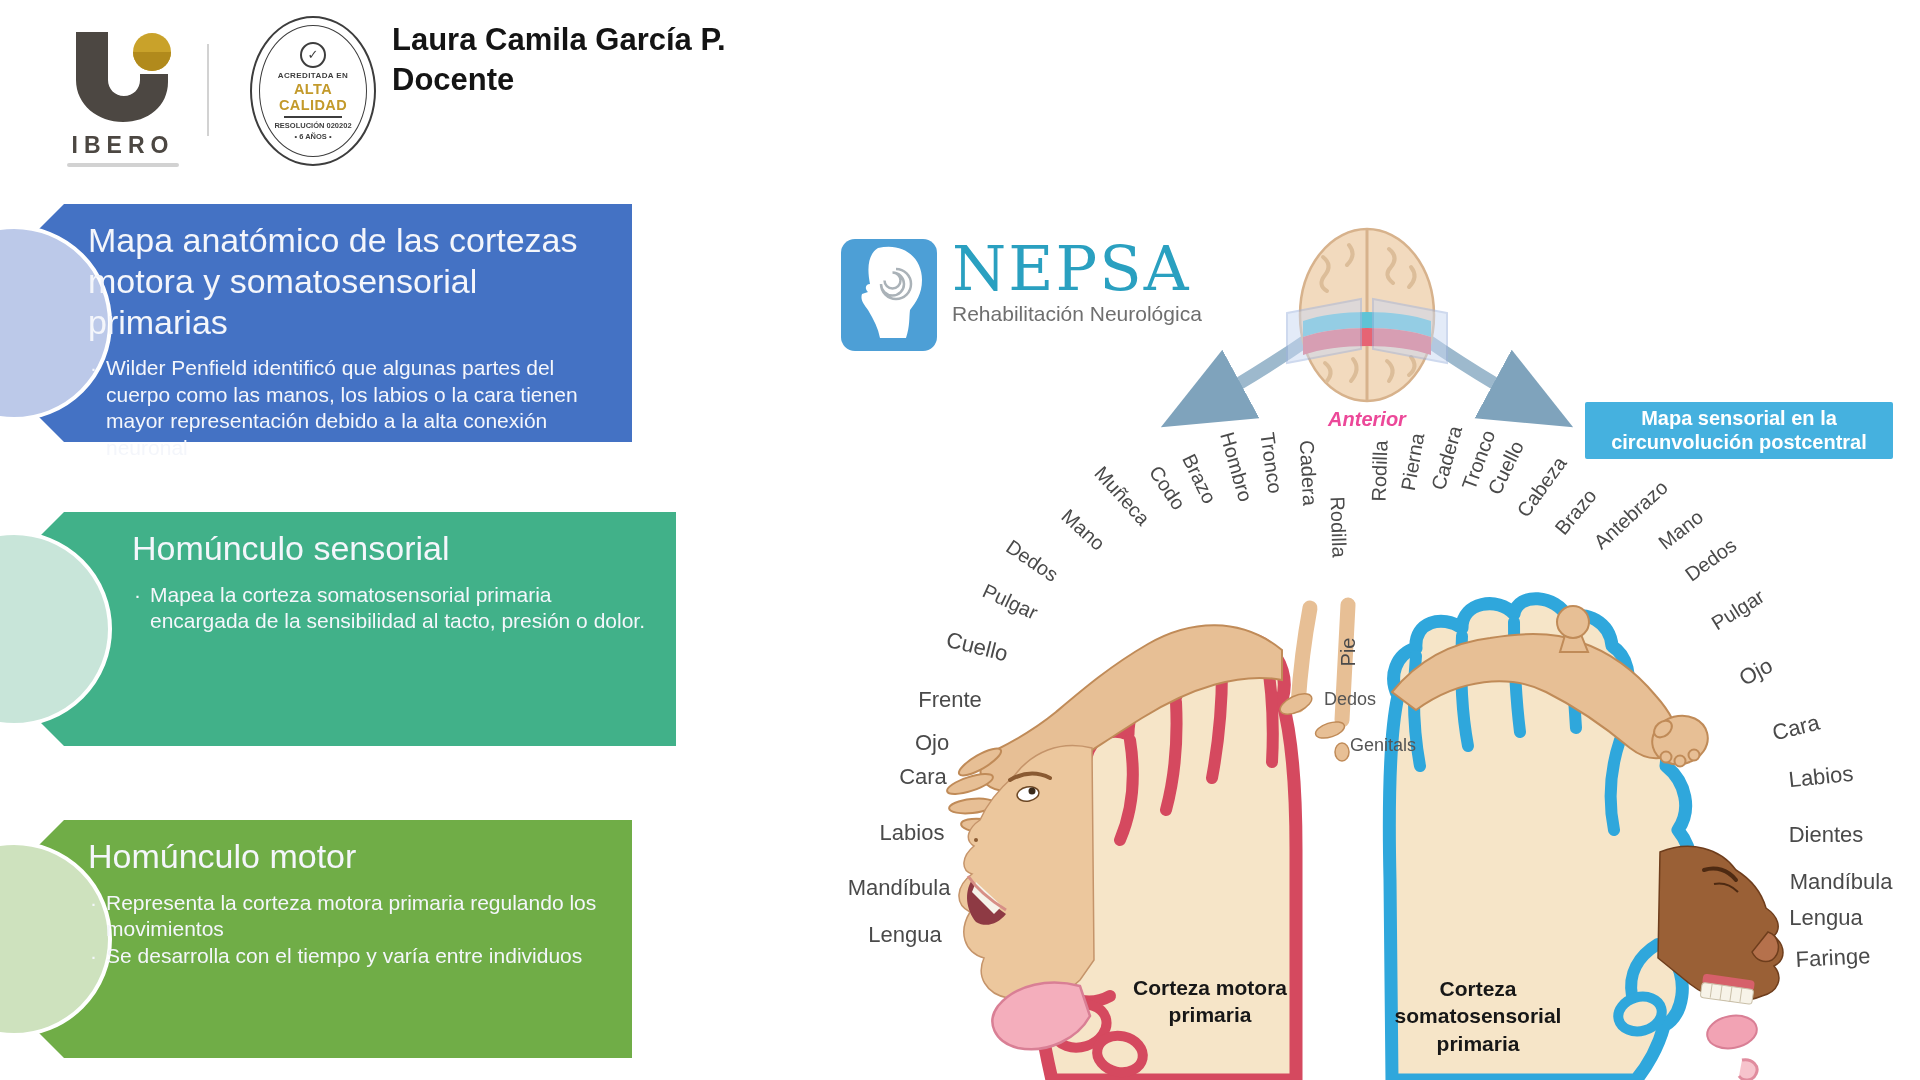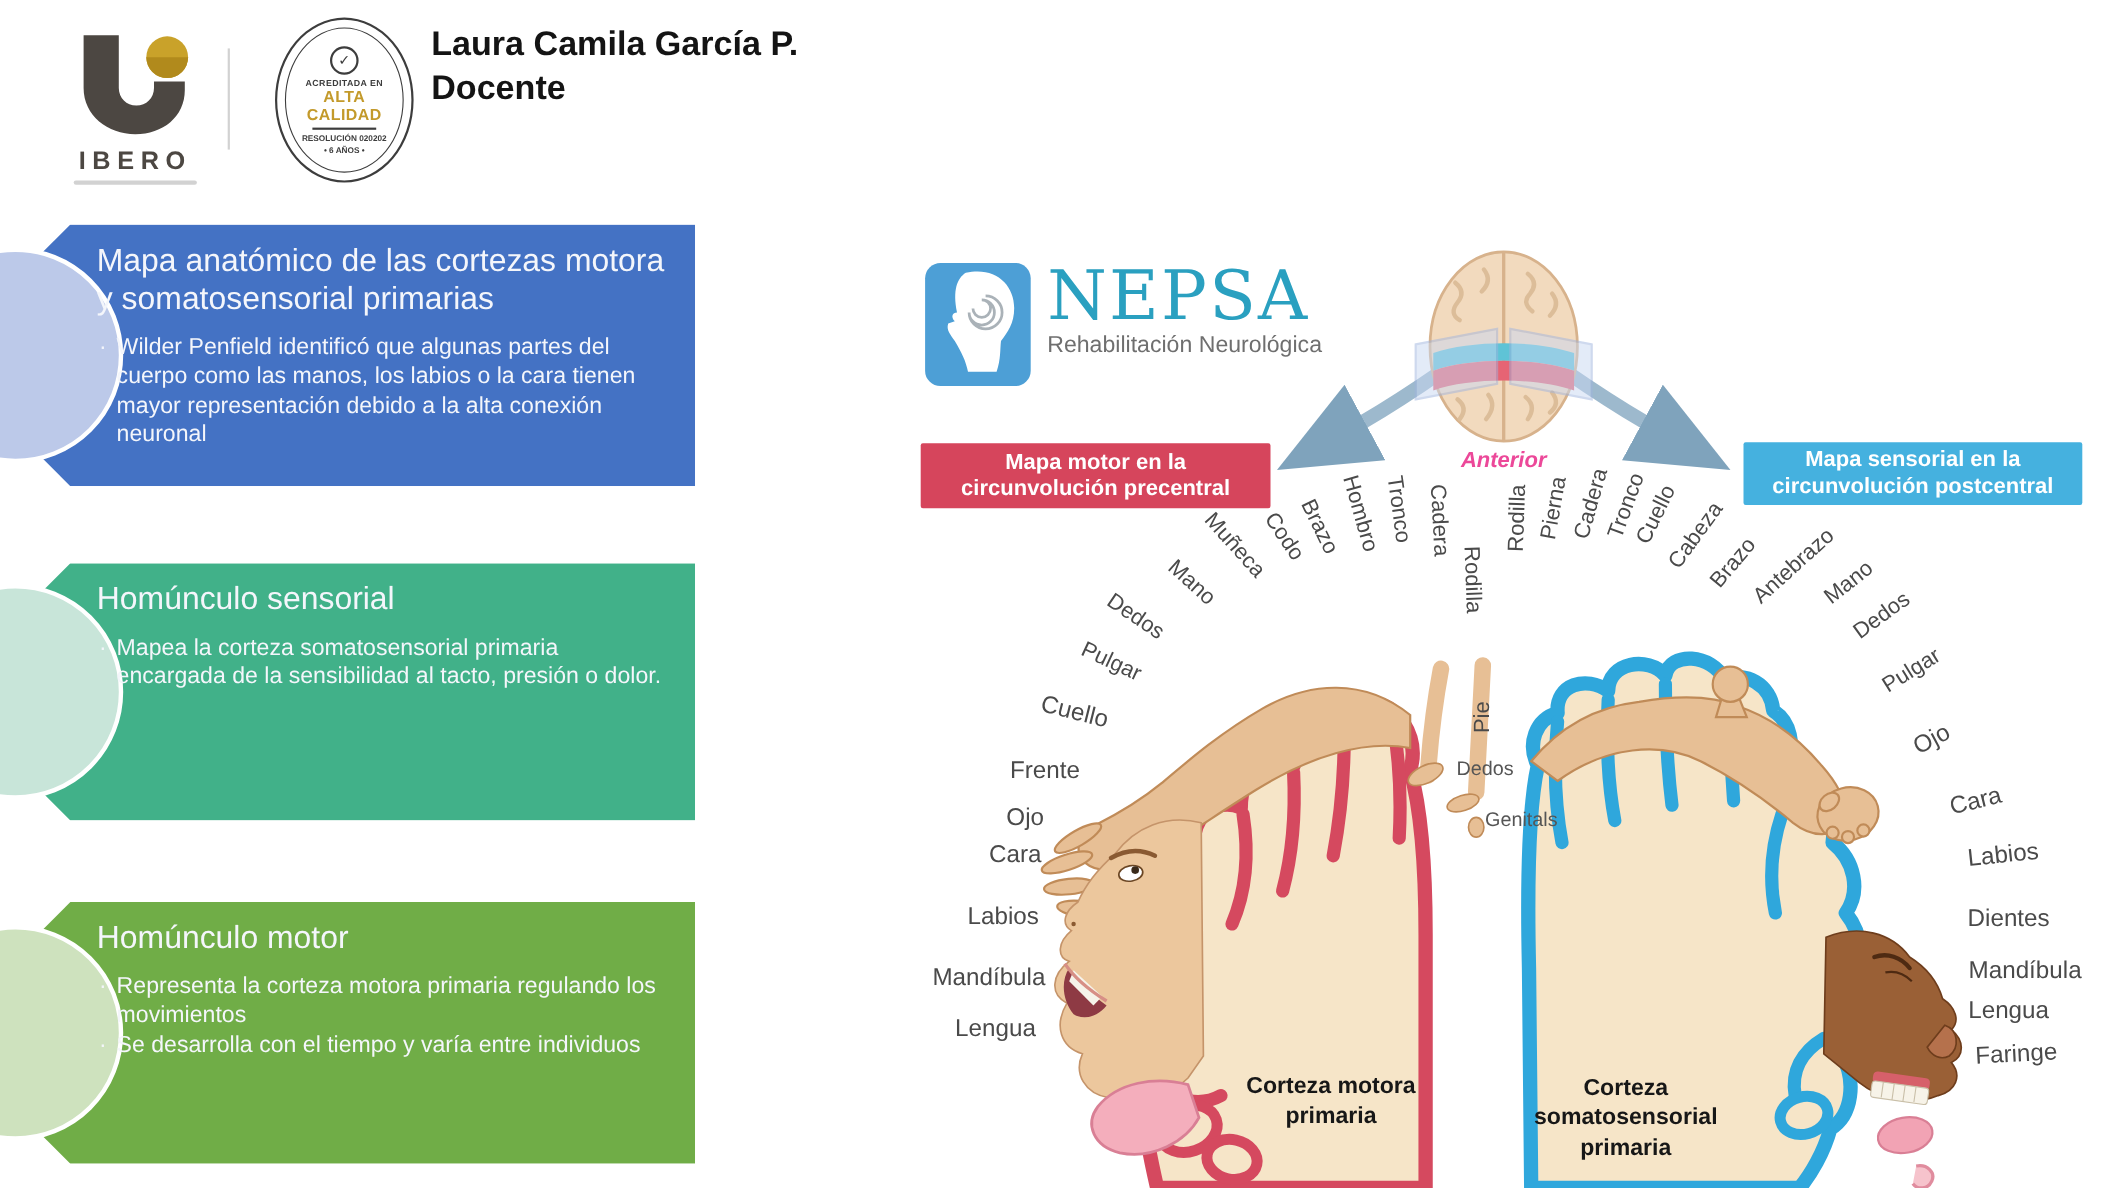--- a/index.html
+++ b/index.html
@@ -22,21 +22,21 @@
   .seal-years{font-size:7.5px;font-weight:bold;margin-top:2px;}
   .author{position:absolute;left:392px;top:20px;font-size:31px;font-weight:bold;color:#141414;line-height:1.28;}
   .page-title{position:absolute;right:30px;top:52px;font-size:66px;font-weight:bold;}
   
   .info-box{position:absolute;left:0;width:632px;}
   .box-bg{position:absolute;inset:0;
           clip-path:polygon(64px 0,100% 0,100% 100%,64px 100%,0 calc(100% - 64px),0 64px);}
   .box-circle{position:absolute;left:-84px;top:50%;transform:translateY(-50%);
           width:188px;height:188px;border-radius:50%;border:4px solid #fff;}
   .box-content{position:relative;padding:16px 26px 0 88px;color:#F4F6FB;}
-  .box-title{font-size:29px;line-height:1.2;font-weight:400;}
+  .box-title{font-size:34px;line-height:1.2;font-weight:400;}
   .box-bullets{list-style:none;margin:13px 0 0;padding:0;font-size:21px;line-height:1.26;}
   .box-bullets li{display:flex;}
   .box-bullets .dot{margin:0 9px 0 2px;}
   
   .diagram{position:absolute;left:680px;top:180px;width:1240px;height:900px;}
   .artwork{position:absolute;left:0;top:0;}
   .nepsa{position:absolute;left:160px;top:58px;display:flex;align-items:flex-start;}
   .nepsa-texts{margin-left:14px;}
   .nepsa-name{font-family:"DejaVu Serif",serif;font-size:62px;line-height:1.0;color:#2AA0C0;letter-spacing:2px;}
   .nepsa-sub{font-size:21px;color:#6F6F6F;margin-top:2px;}
@@ -93,21 +93,21 @@
       <div class="box-title">Mapa anatómico de las cortezas motora y somatosensorial primarias</div>
       <ul class="box-bullets">
           <li>
             <span class="dot">·</span>
             <span>Wilder Penfield identificó que algunas partes del cuerpo como las manos, los labios o la cara tienen mayor representación debido a la alta conexión neuronal</span>
           </li>
         </ul>
     </div>
   </div>
 
-  <div class="info-box" style="top:512px;height:234px;">
+  <div class="info-box" style="top:512px;height:234px;padding-left:44px;">
     <div class="box-bg" style="background: rgb(65, 177, 137);"></div>
     <div class="box-circle" style="background: rgb(200, 229, 217);"></div>
     <div class="box-content">
       <div class="box-title">Homúnculo sensorial</div>
       <ul class="box-bullets">
           <li>
             <span class="dot">·</span>
             <span>Mapea la corteza somatosensorial primaria encargada de la sensibilidad  al tacto, presión o dolor.</span>
           </li>
         </ul>
@@ -274,24 +274,20 @@
         <path d="M38,10 C64,4 82,20 82,42 C82,56 76,64 70,72 C69,80 70,88 66,100 H40
                  C38,90 34,82 28,72 C24,66 20,62 22,56 L28,54 C24,50 26,46 30,46 C26,26 30,15 38,10 Z" fill="#ffffff"></path>
         <path d="M56,46 m0,-15 a15,15 0 1 1 -15,15 a11.5,11.5 0 1 0 11.5,-11.5 a8,8 0 1 1 -8,8" fill="none" stroke="#AAB2B8" stroke-width="2.5"></path>
       </svg>
       <div class="nepsa-texts">
         <div class="nepsa-name">NEPSA</div>
         <div class="nepsa-sub">Rehabilitación Neurológica</div>
       </div>
     </div>
 
-    <div class="banner banner-motor" style="background: rgb(214, 69, 92);">
-      <span>Mapa motor en la</span>
-      <span>circunvolución precentral</span>
-    </div>
     <div class="banner banner-sensory" style="background: rgb(69, 177, 223);">
       <span>Mapa sensorial en la</span>
       <span>circunvolución postcentral</span>
     </div>
 
     <div class="anterior">Anterior</div>
 
     <div>
         <span class="bp-label" style="left: 403px; top: 350px; font-size: 20px; transform: translate(-50%, -50%) rotate(42deg);">Mano</span>
         <span class="bp-label" style="left: 442px; top: 316px; font-size: 20px; transform: translate(-50%, -50%) rotate(48deg);">Muñeca</span>

